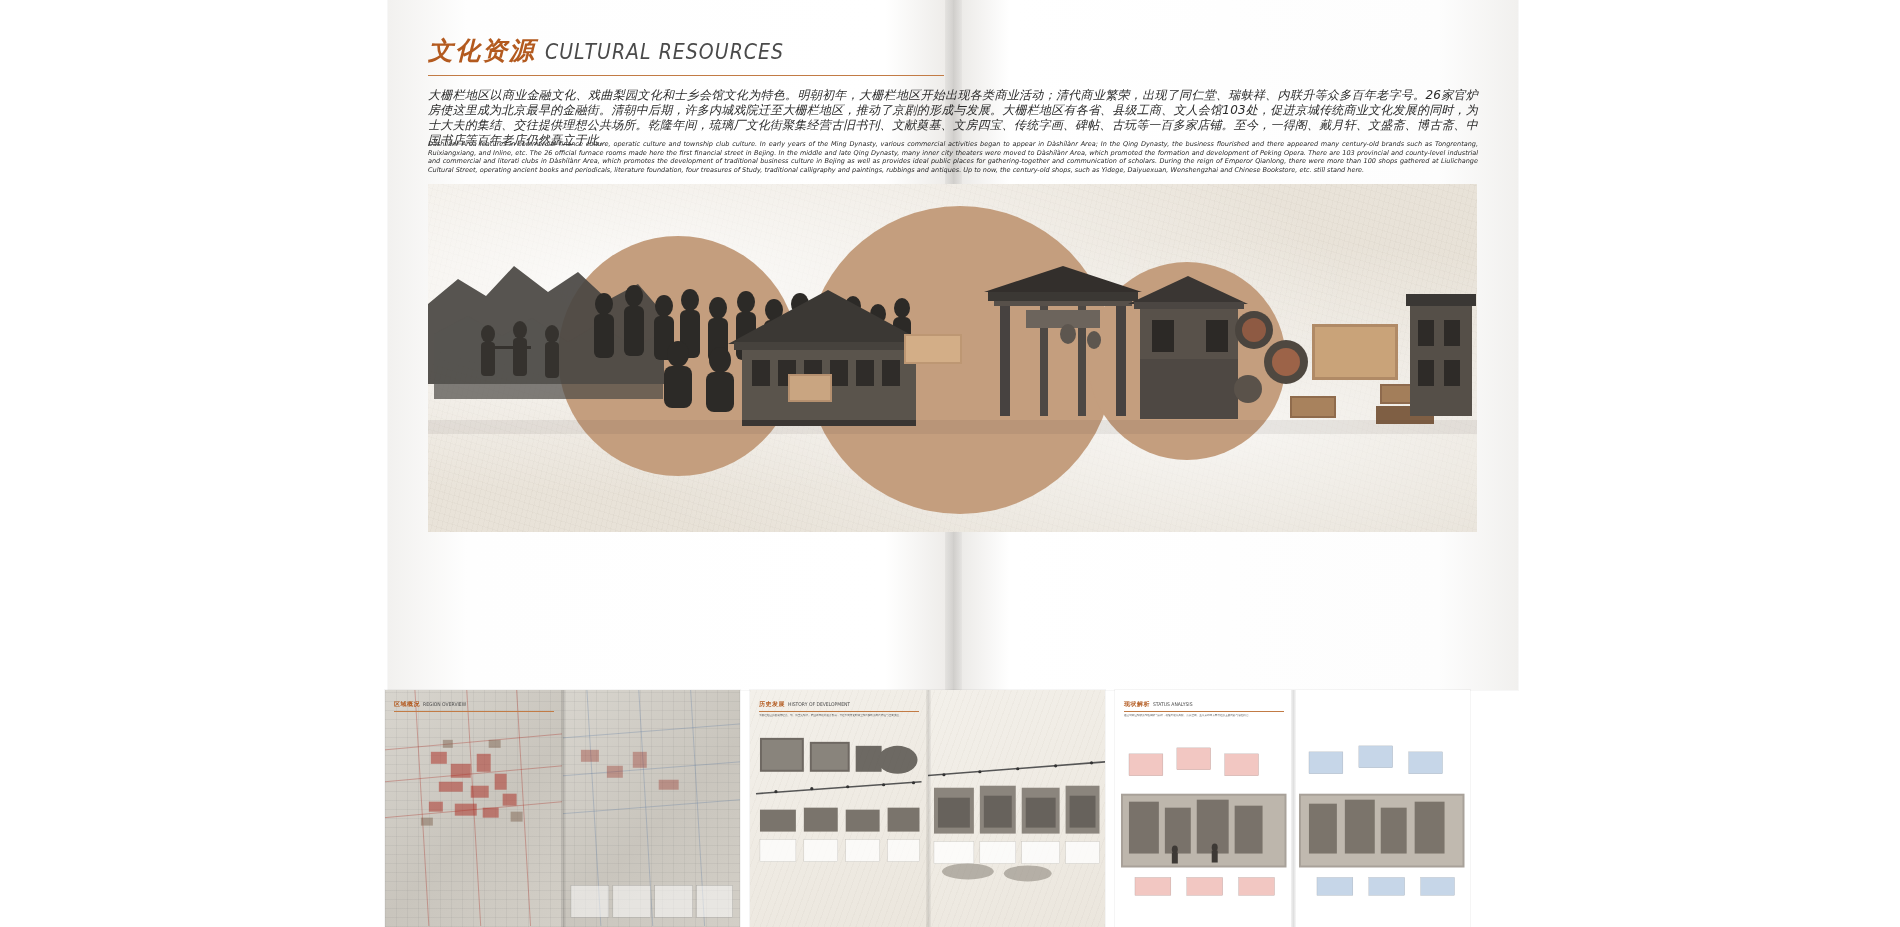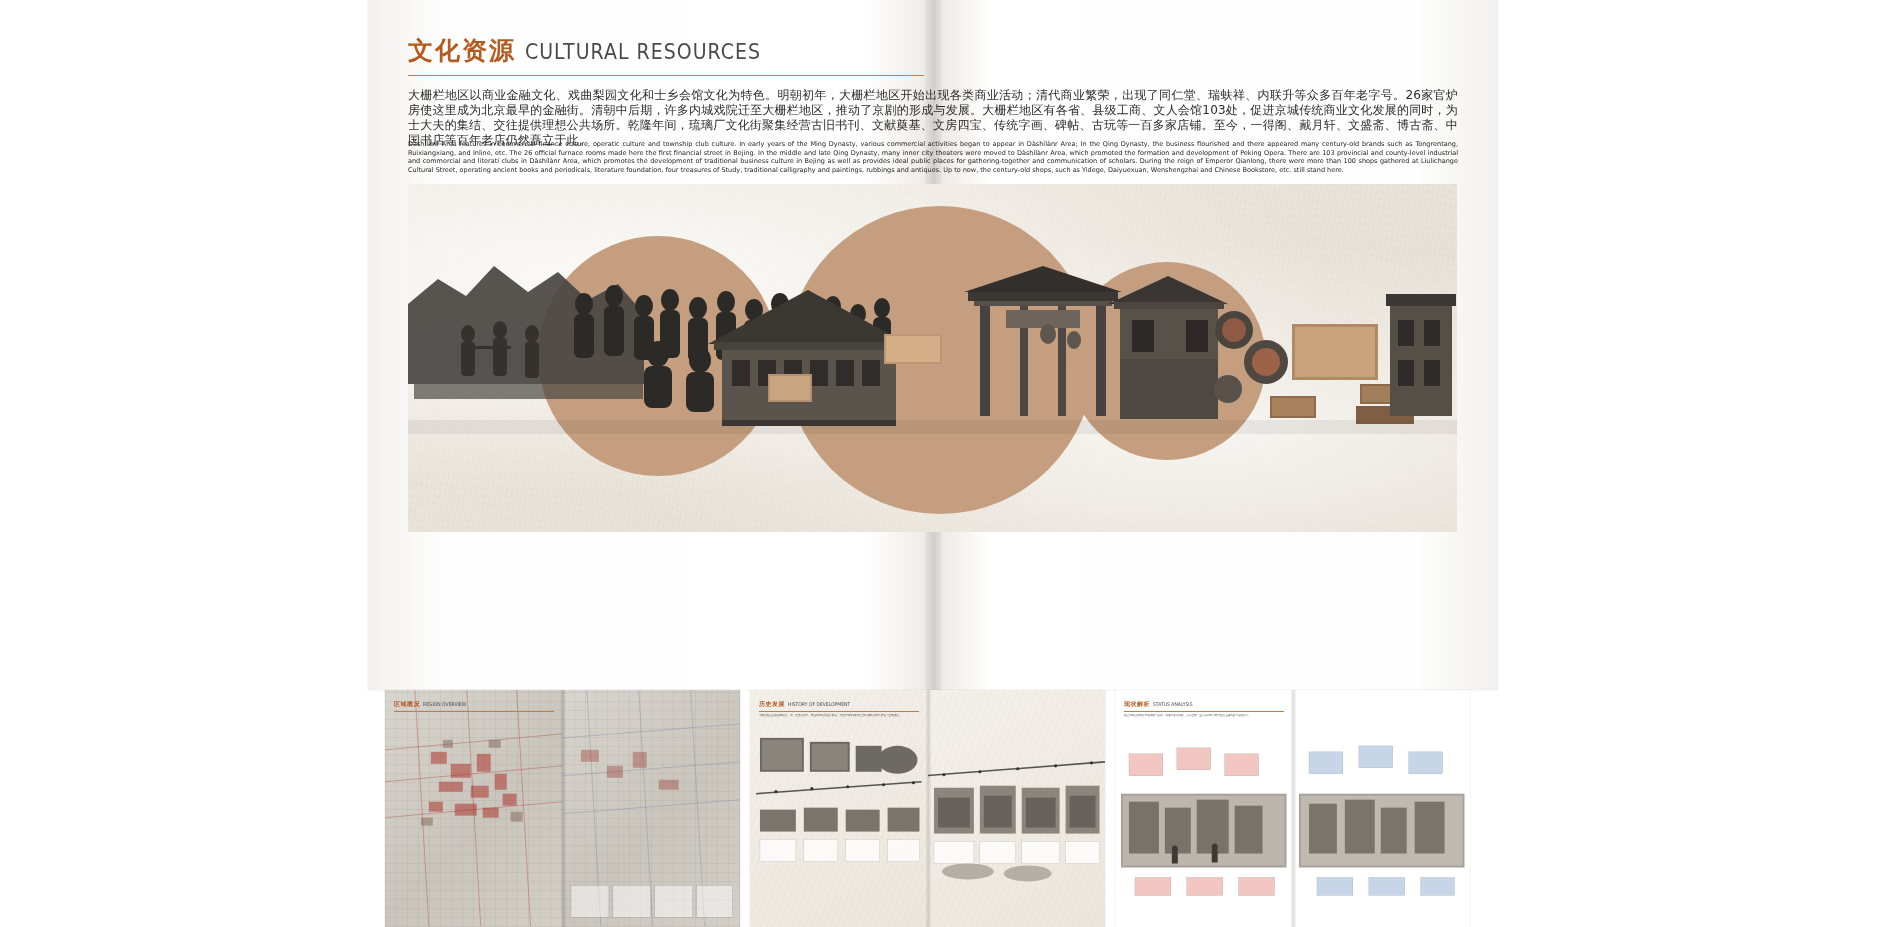--- a/index.html
+++ b/index.html
@@ -15,26 +15,27 @@
   #stage {
     position: relative;
     width: 1900px;
     height: 927px;
     background: #ffffff;
   }
 
   
   .spread {
     position: absolute;
-    left: 368px;
+    left: 388px;
     top: 0px;
     width: 1130px;
     height: 690px;
     background: #ffffff;
     box-shadow: 0 0 0 1px rgba(0,0,0,0.03);
+    font-style: italic;
   }
   .spread-page-shade-left {
     position: absolute;
     left: 0; top: 0; width: 50%; height: 100%;
     background: linear-gradient(to right, #f2f1ef 0%, #fefefe 14%, #ffffff 88%, #eceae7 100%);
   }
   .spread-page-shade-right {
     position: absolute;
     left: 50%; top: 0; width: 50%; height: 100%;
     background: linear-gradient(to right, #e9e7e4 0%, #ffffff 10%, #fdfdfd 86%, #f1f0ee 100%);

